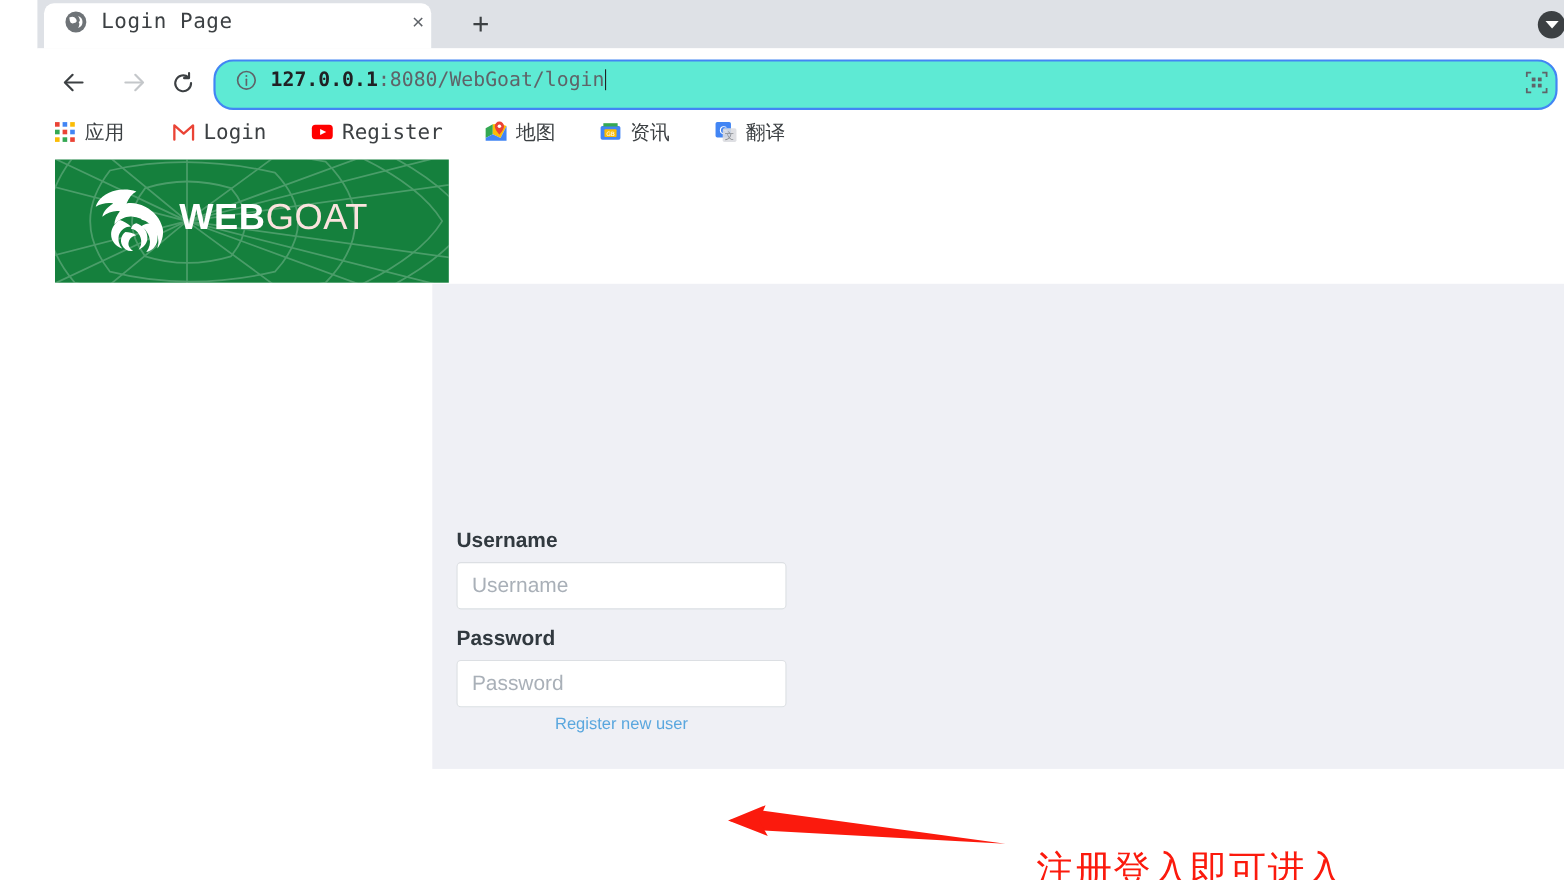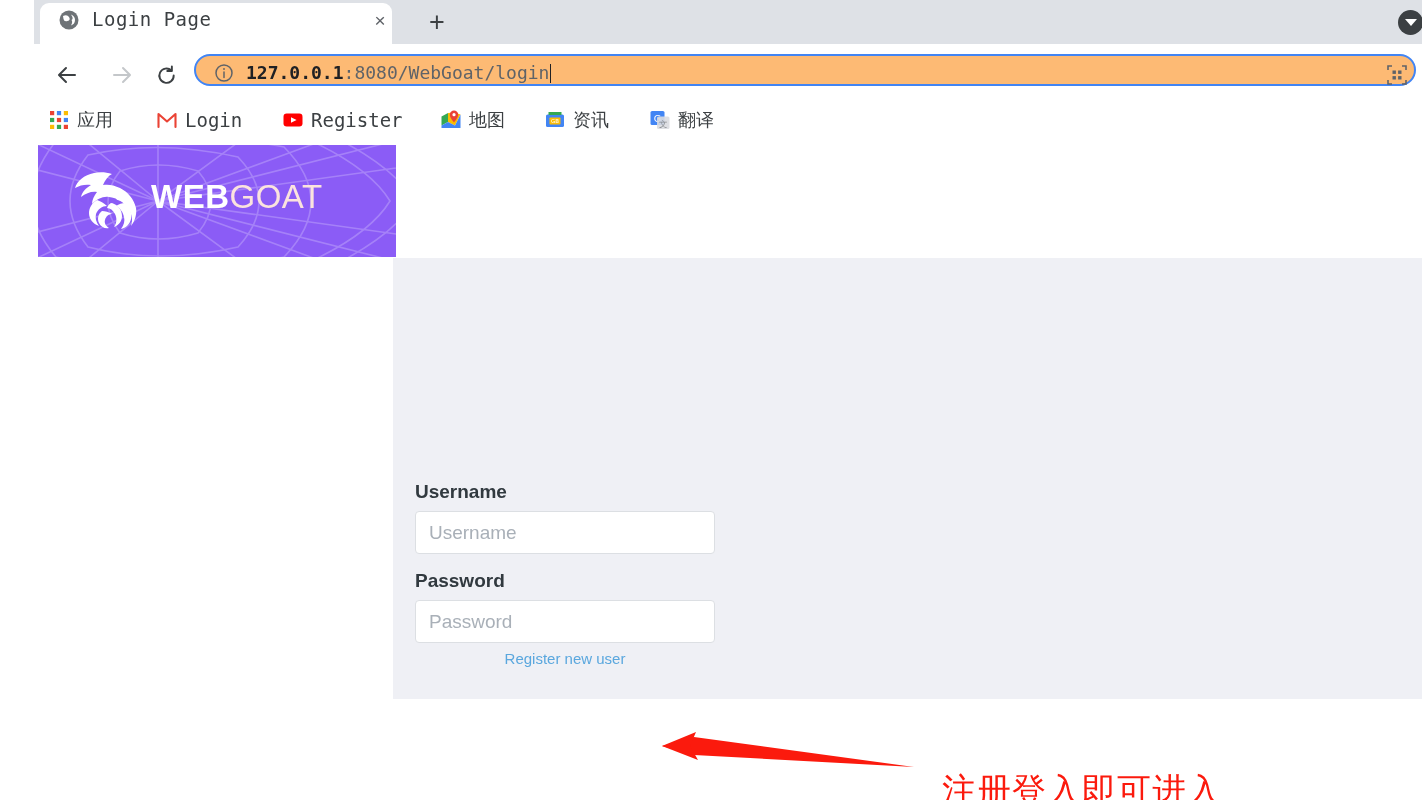--- a/index.html
+++ b/index.html
@@ -63,22 +63,22 @@
   .navbtn {
     position: absolute; top: 55px; width: 40px; height: 40px;
     display: flex; align-items: center; justify-content: center;
   }
   .navbtn svg { display: block; }
   #nav-back { left: 13px; }
   #nav-fwd  { left: 68px; }
   #nav-reload { left: 112px; }
 
   .omnibox {
-    position: absolute; left: 160px; top: 54px; width: 1222px; height: 32px;
-    background: #fdba74;
+    position: absolute; left: 160px; top: 54px; width: 1222px; height: 46px;
+    background: #5eead4;
     border: 2px solid #4285f4;
     border-radius: 18px;
     display: flex; align-items: center;
   }
   .omni-info {
     position: absolute; left: 18px; top: 7px; width: 20px; height: 20px;
   }
   .omni-url {
     position: absolute; left: 50px; top: 6px;
     font-family: "DejaVu Sans Mono", monospace;
@@ -126,22 +126,22 @@
     position: absolute; left: 0; top: 144px; width: 1422px; height: 656px;
     background: #ffffff; overflow: hidden;
   }
   
   .left-col {
     position: absolute; left: 0; top: 0; width: 358px; height: 656px;
     background: #ffffff;
   }
   
   .banner {
-    position: absolute; left: 4px; top: 1px; width: 358px; height: 112px;
-    background: #8b5cf6;
+    position: absolute; left: 16px; top: 1px; width: 358px; height: 112px;
+    background: #15803d;
     overflow: hidden;
   }
   .banner .web-svg {
     position: absolute; left: 0; top: 0; width: 358px; height: 112px;
     opacity: 0.30;
   }
   .banner .goat {
     position: absolute; left: 26px; top: 22px; width: 88px; height: 70px;
   }
   .banner .brand {

